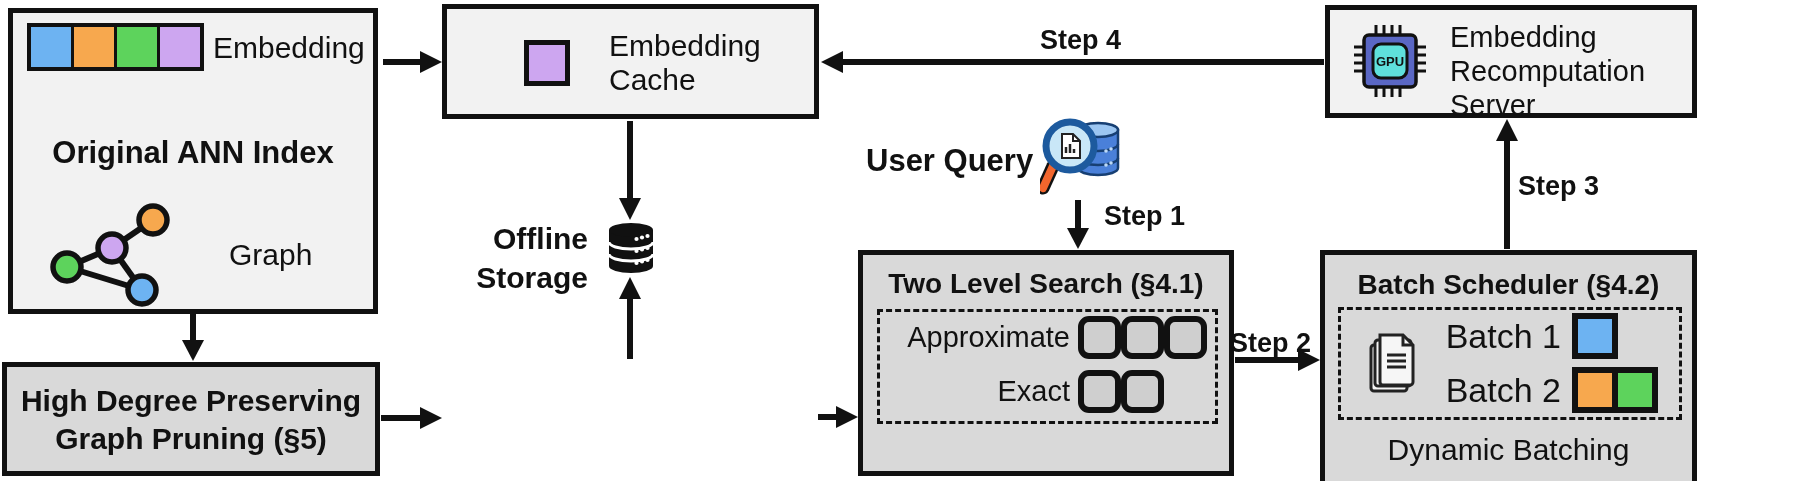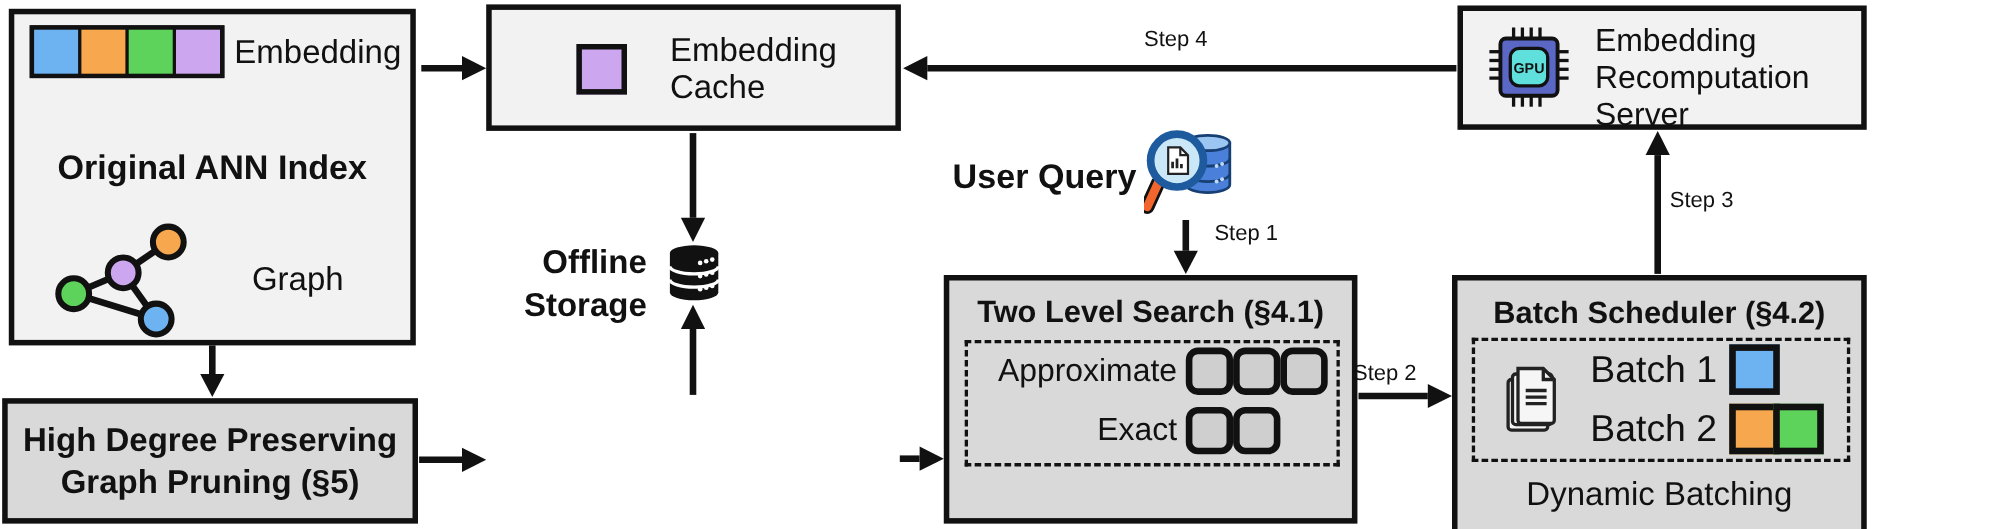--- a/index.html
+++ b/index.html
@@ -13,21 +13,21 @@
   #stage{
     position:relative; width:1817px; height:481px; background:#fff; overflow:hidden;
     font-family:"Liberation Sans","DejaVu Sans",sans-serif; color:#111;
   }
   .box{position:absolute; border:5px solid var(--line); box-sizing:border-box;}
   .light{background:var(--boxlight);}
   .gray{background:var(--boxgray);}
   .lbl{position:absolute; font-size:30px; line-height:1.12; white-space:nowrap;}
   .bold{font-weight:bold;}
   .center{left:0;right:0;text-align:center;white-space:nowrap;}
-  .step{position:absolute; font-size:20px; font-weight:normal; white-space:nowrap; z-index:6;}
+  .step{position:absolute; font-size:27px; font-weight:bold; white-space:nowrap; z-index:6;}
   .arrows{position:absolute; left:0; top:0; width:1817px; height:481px; z-index:5; pointer-events:none;}
   .arrows line{stroke:var(--line); stroke-width:6;}
   .arrows polygon{fill:var(--line);}
 
   
   .emb-row{position:absolute; left:14px; top:10px; display:flex; gap:3px;
            background:var(--line); border:4px solid var(--line);}
   .emb-cell{width:40px; height:40px;}
   .c-blue{background:var(--blue);} .c-orange{background:var(--orange);}
   .c-green{background:var(--green);} .c-purple{background:var(--purple);}

